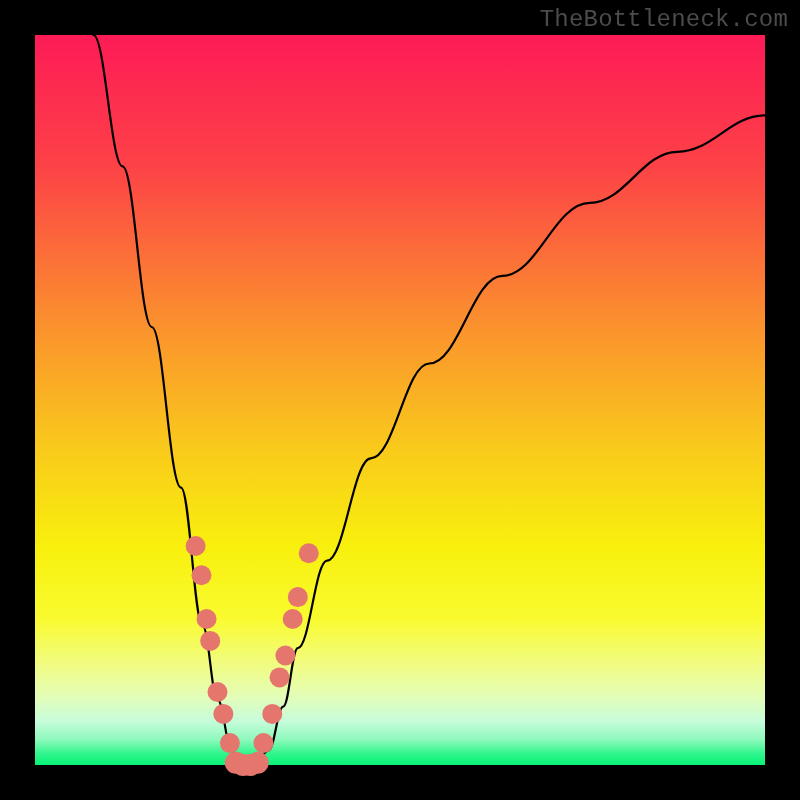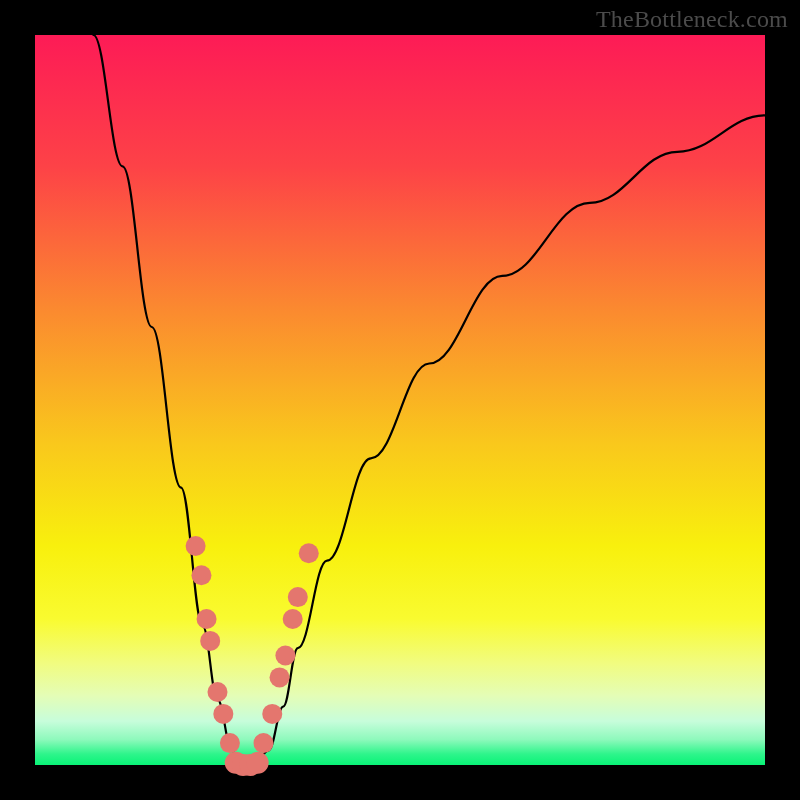--- a/index.html
+++ b/index.html
@@ -12,21 +12,21 @@
   }
   .chart-container {
     position: relative;
     width: 800px;
     height: 800px;
   }
   .watermark {
     position: absolute;
     top: 6px;
     right: 12px;
-    font-family: Liberation Serif, serif;
+    font-family: Liberation Mono, monospace;
     font-size: 24px;
     font-weight: 400;
     color: #4b4b4b;
     letter-spacing: 0.2px;
     z-index: 10;
   }
   svg {
     display: block;
   }
 </style>

